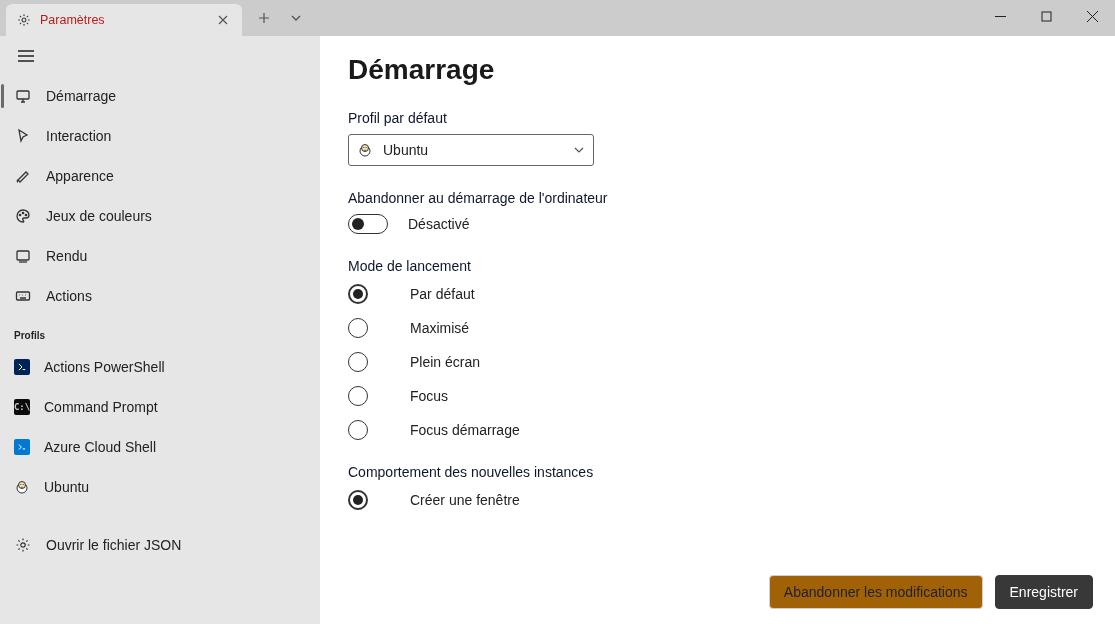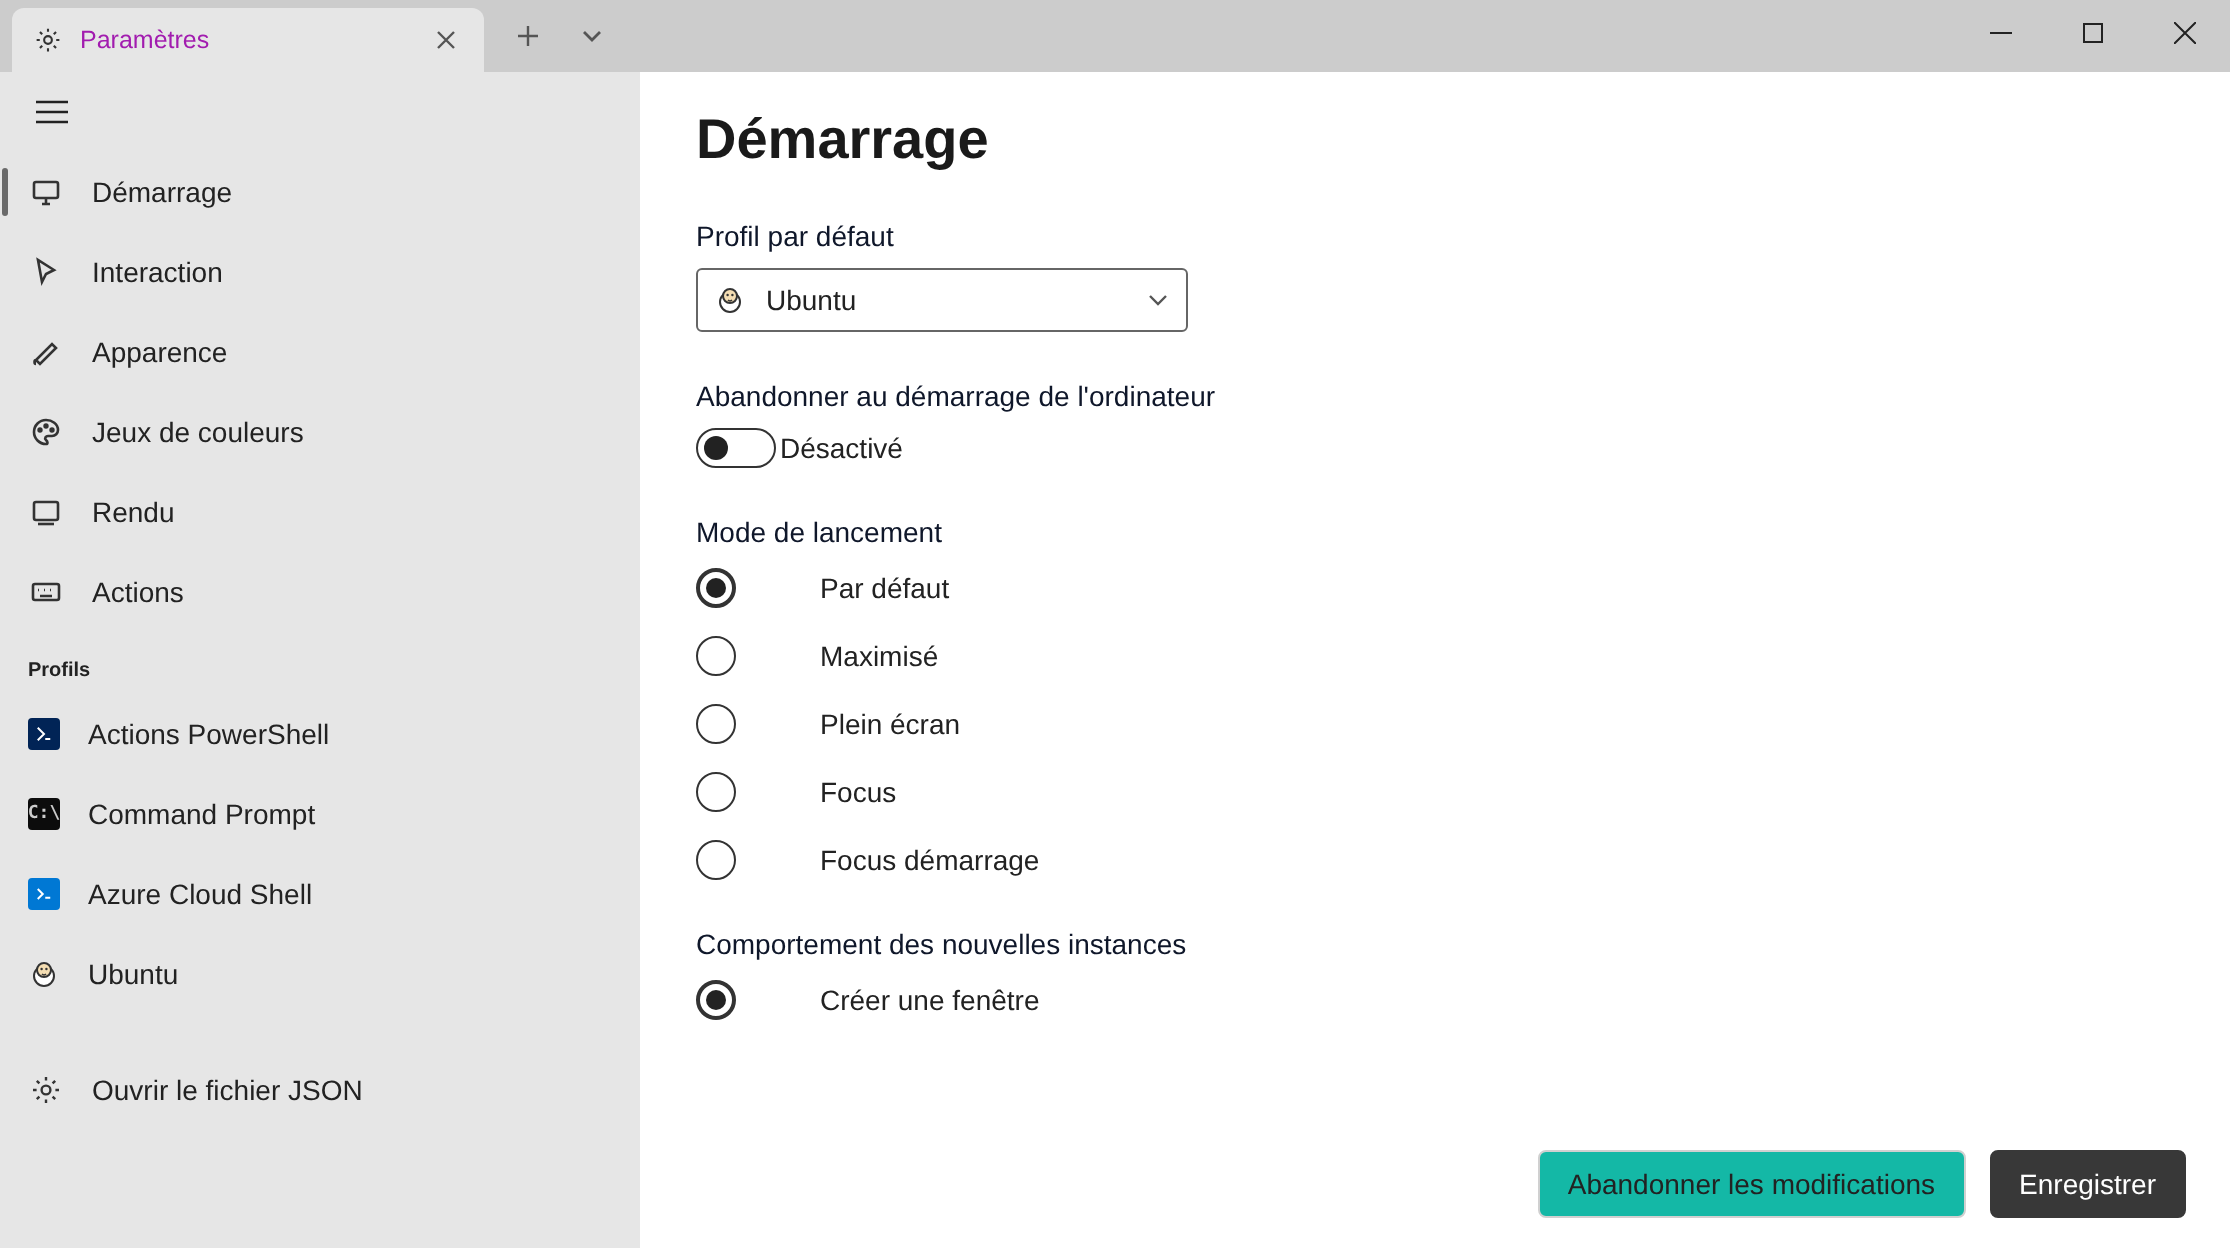--- a/index.html
+++ b/index.html
@@ -2,21 +2,21 @@
 <html><head>
 <meta charset="utf-8">
 <style>
   * { box-sizing: border-box; margin: 0; padding: 0; font-family: "Segoe UI", sans-serif; }
   body { width: 1115px; height: 624px; overflow: hidden; background: #cccccc; }
 
   
   .titlebar { height: 36px; background: #cccccc; display: flex; align-items: center; position: relative; }
   .tab { background: #e6e6e6; height: 32px; margin-left: 6px; margin-top: 4px; border-radius: 6px 6px 0 0; display: flex; align-items: center; padding: 0 10px; width: 236px; position: relative; }
   .tab-icon { width: 16px; height: 16px; display: flex; align-items: center; justify-content: center; color: #333; }
-  .tab-label { font-size: 12.5px; color: #a21caf; margin-left: 8px; flex: 1; }
+  .tab-label { font-size: 12.5px; color: #b91c1c; margin-left: 8px; flex: 1; }
   .tab-close { font-size: 13px; color: #555; padding: 2px 4px; cursor: pointer; }
   .tab-actions { display: flex; align-items: center; margin-left: 6px; gap: 0; }
   .tab-action { width: 32px; height: 32px; display: flex; align-items: center; justify-content: center; color: #555; font-size: 14px; cursor: pointer; }
   .winbtns { position: absolute; right: 0; top: 0; display: flex; }
   .winbtn { width: 46px; height: 32px; display: flex; align-items: center; justify-content: center; color: #222; cursor: pointer; }
   .winbtn svg { width: 11px; height: 11px; }
 
   
   .body { display: flex; height: calc(624px - 36px); }
   .sidebar { width: 320px; background: #e6e6e6; border-right: 0; overflow-y: auto; display: flex; flex-direction: column; }
@@ -35,36 +35,36 @@
   
   .content-wrap { flex: 1; background: #ffffff; display: flex; flex-direction: column; position: relative; }
   .content { flex: 1; overflow-y: auto; padding: 18px 28px 30px; }
   .page-title { font-size: 28px; font-weight: 600; color: #1a1a1a; margin-bottom: 24px; }
   .setting-group { margin-bottom: 24px; }
   .setting-label { font-size: 14px; color: #0f172a; margin-bottom: 8px; }
   .dropdown { width: 246px; height: 32px; border: 1px solid #666; border-radius: 3px; background: #fff; display: flex; align-items: center; padding: 0 8px; cursor: pointer; position: relative; }
   .dropdown .dd-icon { width: 16px; height: 16px; margin-right: 10px; display:flex; align-items:center; justify-content:center; }
   .dropdown .dd-label { flex: 1; font-size: 14px; color: #222; }
   .dropdown .dd-chevron { color: #555; }
-  .toggle-row { display: flex; align-items: center; gap: 2px; }
+  .toggle-row { display: flex; align-items: center; gap: 20px; }
   .toggle { width: 40px; height: 20px; border: 1px solid #333; border-radius: 10px; background: #fff; position: relative; cursor: pointer; }
   .toggle .knob { width: 12px; height: 12px; background: #222; border-radius: 50%; position: absolute; left: 3px; top: 3px; }
   .toggle-label { font-size: 14px; color: #222; }
   .radio-group { display: flex; flex-direction: column; gap: 14px; margin-top: 10px; }
   .radio-row { display: flex; align-items: center; gap: 14px; cursor: pointer; }
   .radio-outer { width: 20px; height: 20px; border: 1.5px solid #333; border-radius: 50%; display: flex; align-items: center; justify-content: center; background: #fff; }
   .radio-row.selected .radio-outer { border-width: 2px; }
   .radio-inner { width: 10px; height: 10px; background: #222; border-radius: 50%; display: none; }
   .radio-row.selected .radio-inner { display: block; }
   .radio-label { font-size: 14px; color: #222; margin-left: 28px; }
 
   
   .footer { height: 64px; display: flex; align-items: center; justify-content: flex-end; padding: 0 22px; gap: 12px; border-top: 0; background: #fff; }
   .btn { height: 34px; padding: 0 14px; border-radius: 4px; font-size: 14px; cursor: pointer; display: flex; align-items: center; }
-  .btn-secondary { background: #14b8a6; border: 1px solid #d0d0d0; color: #222; }
+  .btn-secondary { background: #a16207; border: 1px solid #d0d0d0; color: #222; }
   .btn-primary { background: #383838; color: #fff; border: 1px solid #383838; }
 
   
   svg { display:block; }
 </style>
 </head>
 <body>
 
 <div class="titlebar">
   <div class="tab">

